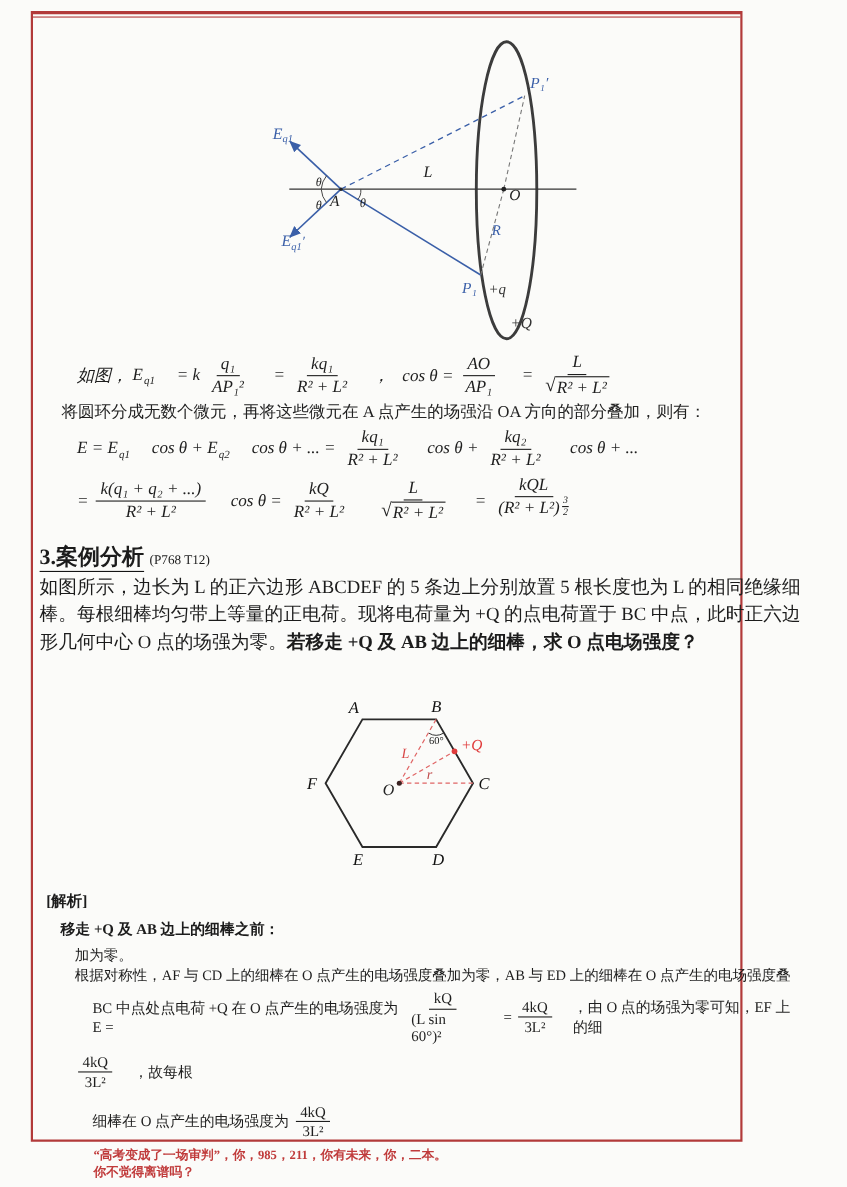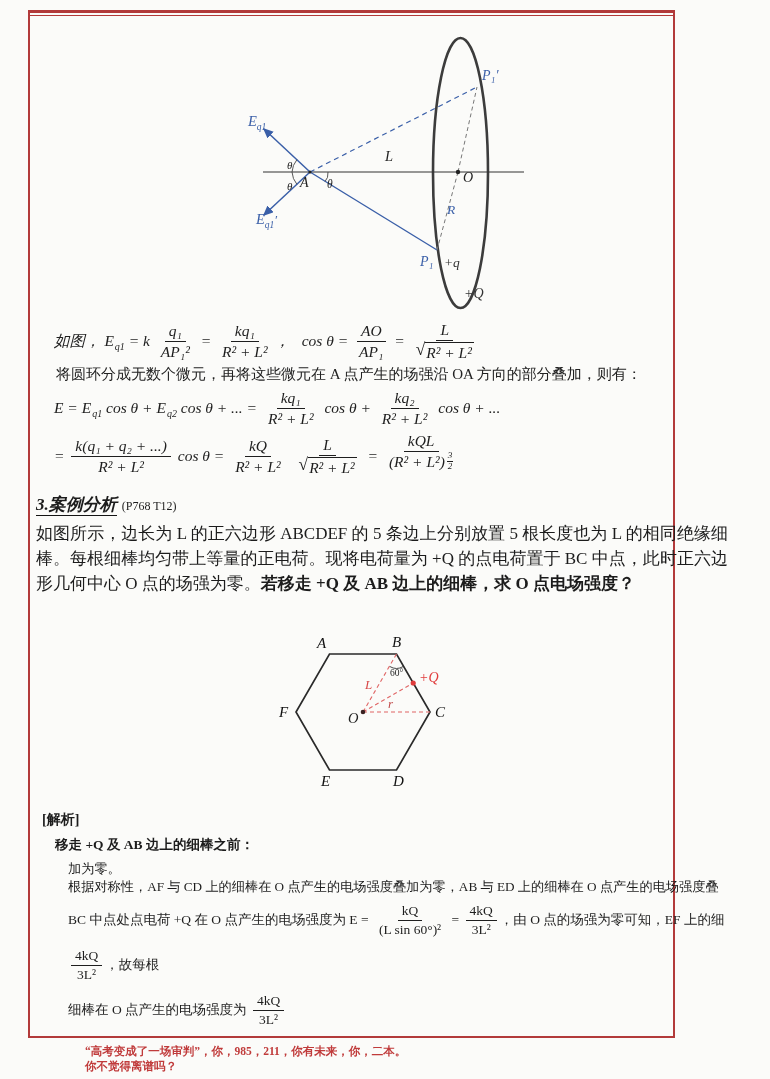--- a/index.html
+++ b/index.html
@@ -22,34 +22,34 @@
   .d2{position:absolute;left:233px;top:616px;}
   svg text{font-family:"Liberation Serif","DejaVu Serif",serif;}
   
   .formulas{position:absolute;left:24px;top:306px;width:660px;}
   .mline{
     display:flex;align-items:center;flex-wrap:nowrap;
     font-size:15.5px;color:#1e1e1e;
   }
   .f-row{font-style:italic;min-height:44px;margin-bottom:2px;}
   .f-mid{font-size:15px;margin:2px 0 2px 2px;color:#222;}
-  .mtxt{white-space:pre-wrap;}
+  .mtxt{white-space:pre-wrap;margin-left:16px;}
   .mvar{display:inline-flex;align-items:baseline;}
   .vsub{font-size:10px;position:relative;top:4px;margin-left:1px;}
   .frac{display:inline-flex;flex-direction:column;align-items:center;margin:0 3px;}
   .frac .num{border-bottom:1.2px solid #1e1e1e;padding:0 4px 1px;line-height:1.15;display:inline-flex;align-items:baseline;}
   .frac .den{padding:1px 4px 0;line-height:1.15;display:inline-flex;align-items:baseline;}
   .sqrt{display:inline-flex;align-items:flex-start;}
   .sqrt .sign{line-height:1;font-size:1.12em;transform:translateY(-1px);}
   .sqrt .rad{border-top:1.1px solid #1e1e1e;padding:1px 2px 0 1px;}
   .dexp{display:inline-flex;flex-direction:column;align-items:center;font-size:9px;line-height:1.1;margin-left:2px;transform:translateY(-9px);}
   .dexp .a{border-bottom:0.8px solid #1e1e1e;padding:0 1px;}
   
   .heading{position:absolute;left:6px;top:480px;}
-  .h-title{font-weight:bold;font-size:17px;border-bottom:1.6px solid #141414;padding-bottom:1px;font-style:italic;}
+  .h-title{font-weight:bold;font-size:20px;border-bottom:1.6px solid #141414;padding-bottom:1px;}
   .h-ref{font-size:12px;margin-left:5px;}
   .problem{position:absolute;left:6px;top:508px;width:692px;font-size:17px;line-height:25px;text-align:justify;}
   .problem b{font-weight:bold;}
   
   .analysis{position:absolute;left:12px;top:798px;width:688px;}
   .a-header{font-weight:bold;font-size:14px;}
   .a-sub{font-weight:bold;font-size:13.5px;margin:7px 0 0 13px;}
   .a-p{margin:6px 0 0 26px;font-size:13.2px;line-height:17.5px;}
   .a-m{font-size:13.5px;margin:5px 0 5px 26px;min-height:40px;font-style:normal;}
   

